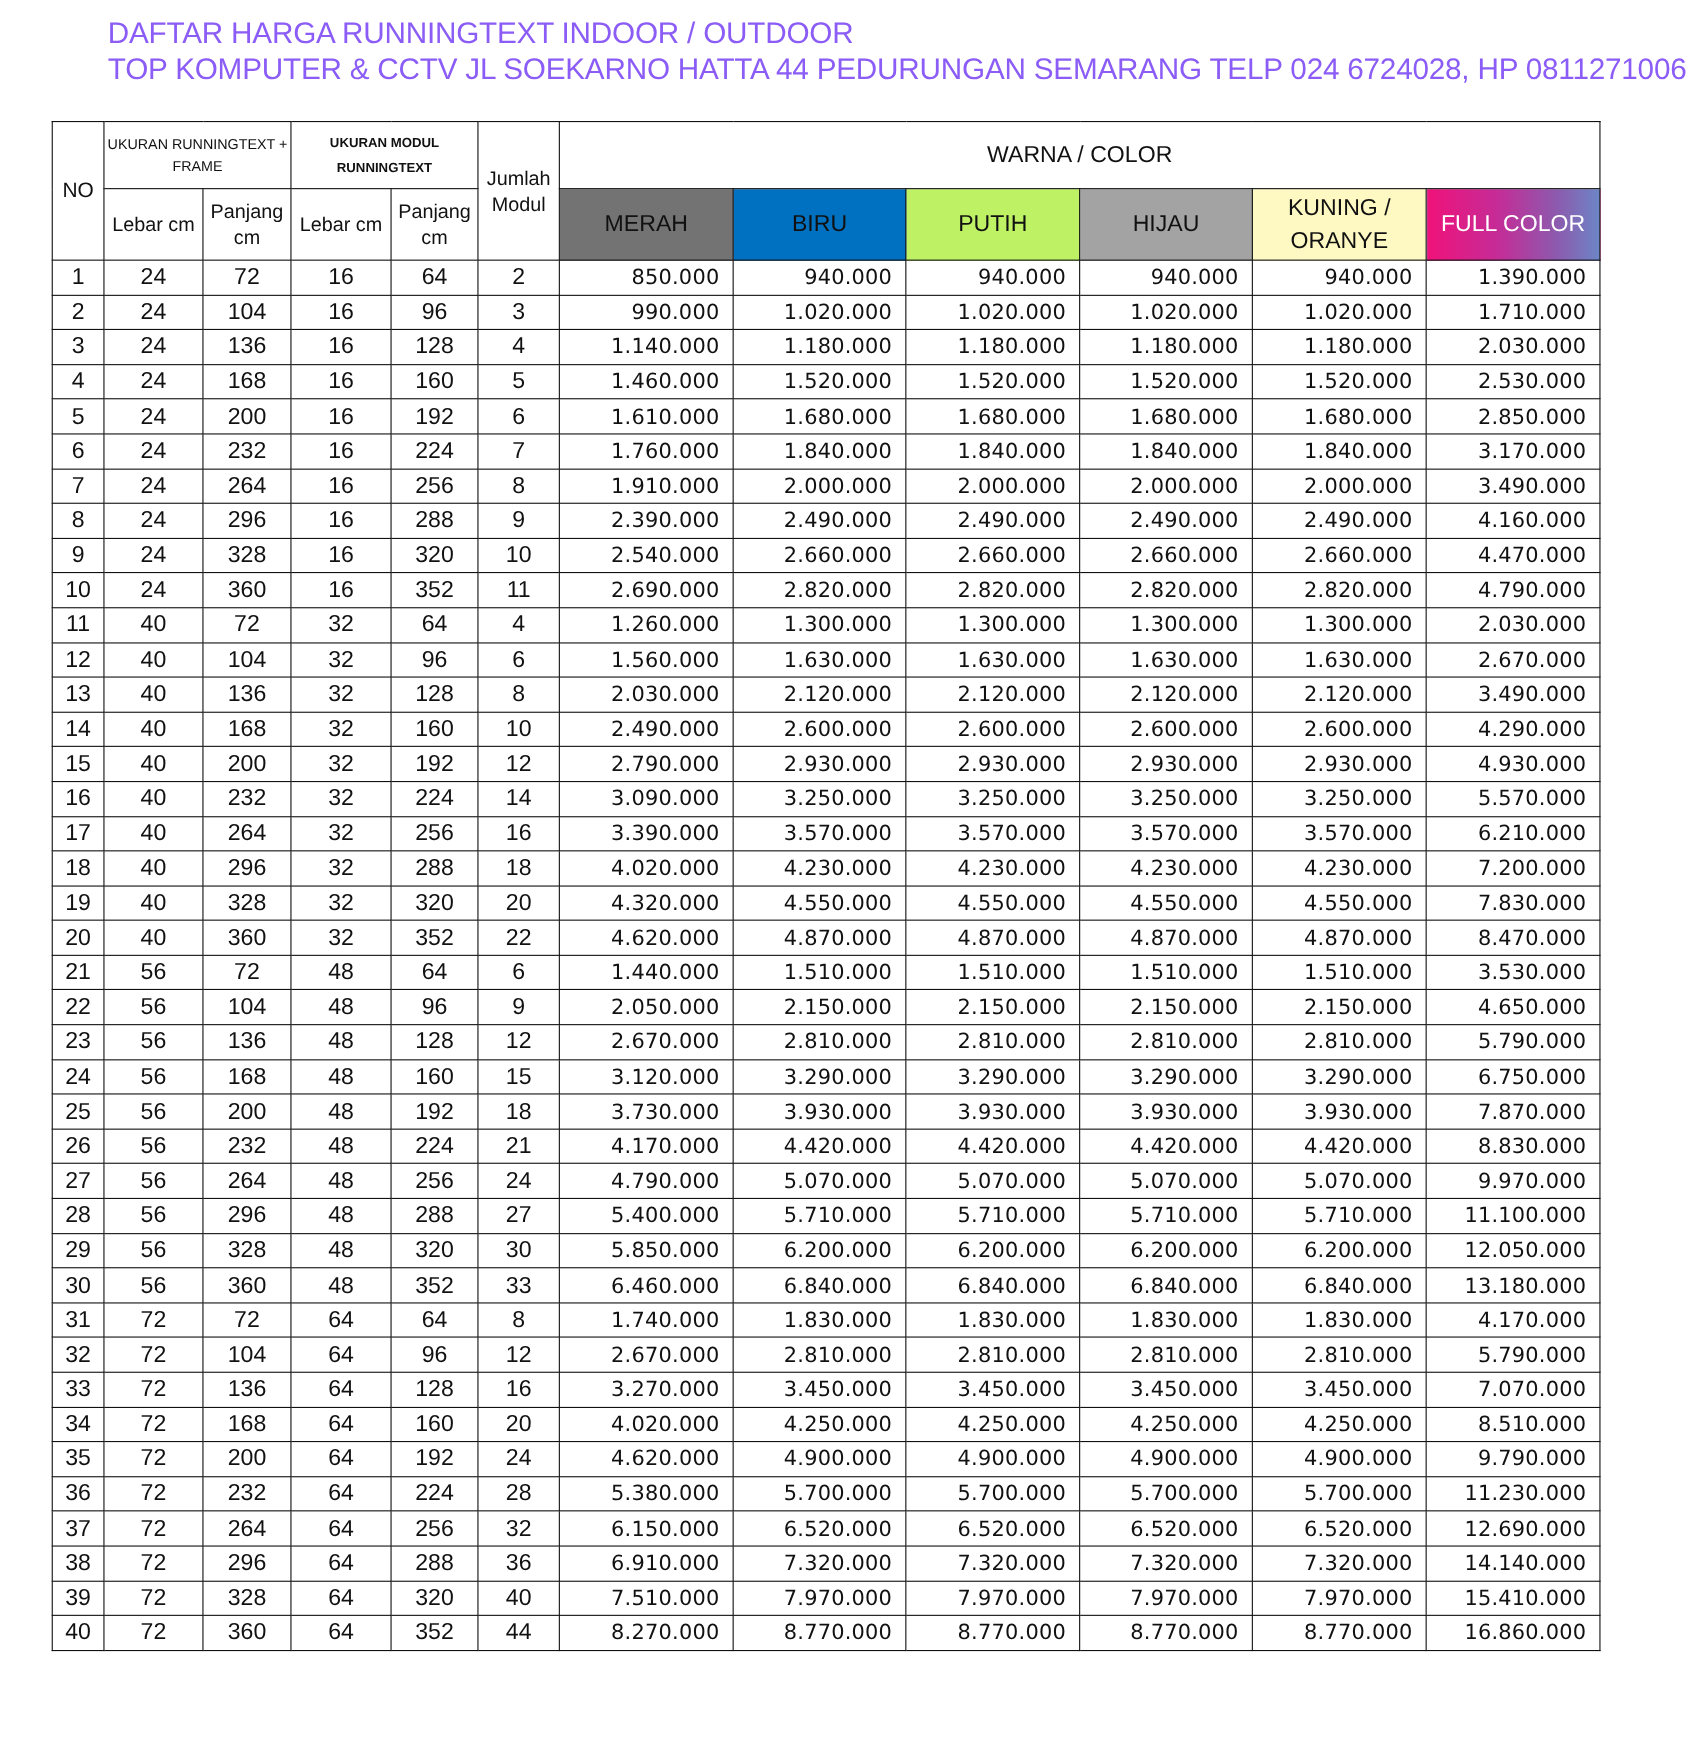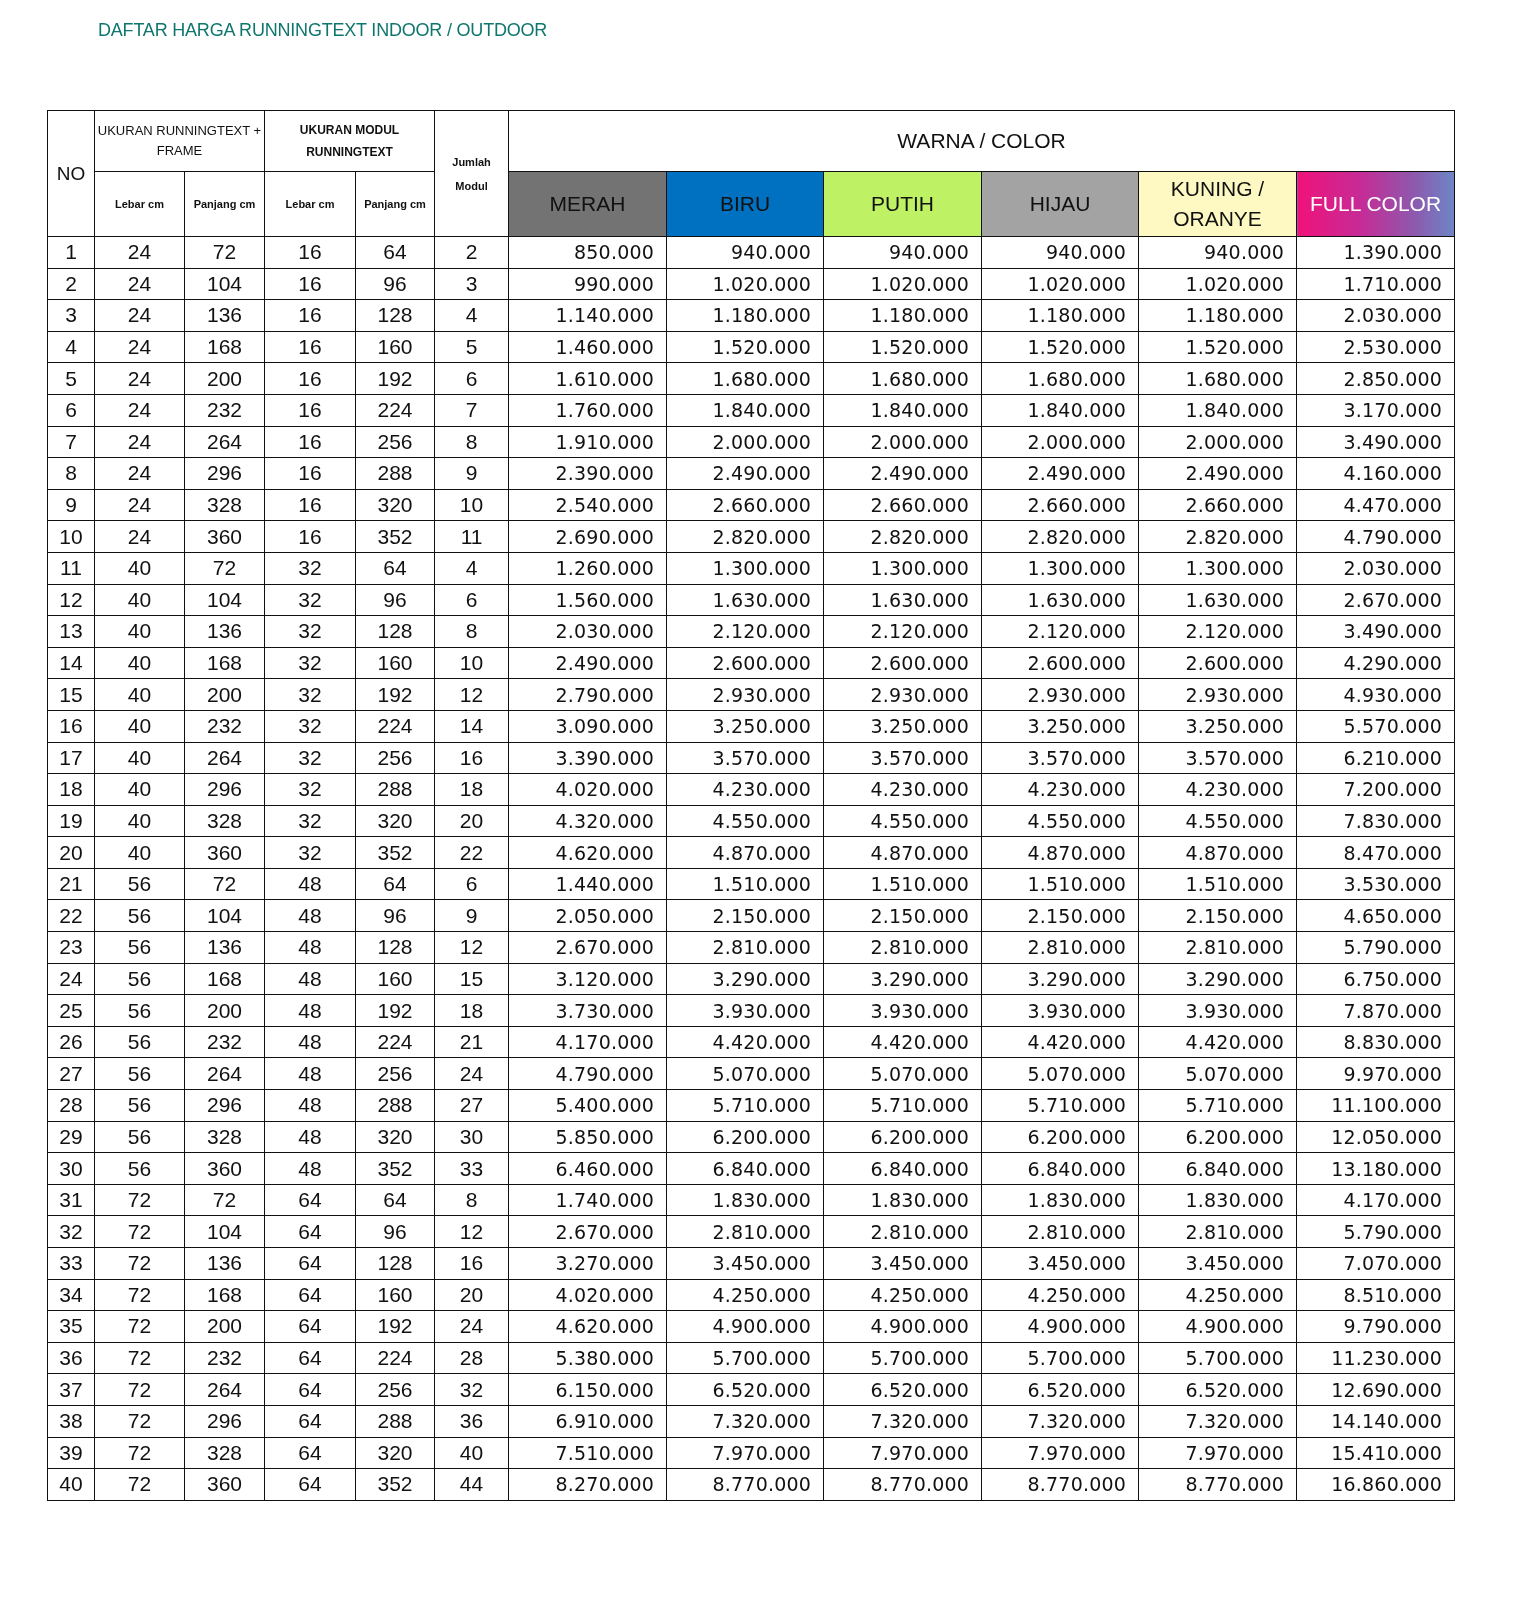--- a/index.html
+++ b/index.html
@@ -1,44 +1,45 @@
 <!DOCTYPE html>
 <html><head>
 <meta charset="utf-8">
 <style>
   html, body { margin: 0; padding: 0; background: #ffffff; }
   body { width: 1537px; height: 1600px; position: relative; font-family: "Liberation Sans", "DejaVu Sans", sans-serif; color: #111; overflow: hidden; }
   .title-block { position: absolute; left: 98px; top: 14px; }
-  .title-line { font-size: 18px; line-height: 33px; letter-spacing: -0.2px; white-space: nowrap; color: #0f766e; }
+  .title-line { font-size: 27px; line-height: 33px; letter-spacing: -0.2px; white-space: nowrap; color: #8b5cf6; }
   table.price { position: absolute; left: 47px; top: 110px; border-collapse: collapse; table-layout: fixed; width: 1407px; }
   table.price td, table.price th { border: 1.6px solid #111; padding: 0; }
   th { font-weight: normal; }
   .h-top th { height: 60px; }
   .h-sub th { height: 64px; }
   .h-small { font-size: 13px; line-height: 20px; }
   .h-mid { font-size: 12px; font-weight: bold; line-height: 22px; }
   .h-warna { font-size: 21px; }
   .h-no { font-size: 19px; }
-  .h-jumlah { font-size: 11px; font-weight: bold; line-height: 24px; }
+  .h-jumlah { font-size: 18px; font-weight: normal; line-height: 24px; }
   .h-color { font-size: 21px; line-height: 30px; }
   .c-merah { background: #737373; }
   .c-biru { background: #0070c0; }
   .c-putih { background: #bef264; }
   .c-hijau { background: #a3a3a3; }
   .c-kuning { background: #fef9c3; }
   .c-full { background: linear-gradient(90deg, #f0127a 0%, #c62b96 40%, #8c5aae 75%, #6c86c6 100%); color: #ffffff; }
   tbody td { height: 30.6px; font-size: 21px; text-align: center; line-height: 30px; }
   tbody td.num { text-align: right; padding-right: 12px; font-family: "DejaVu Sans", sans-serif; font-size: 19px; letter-spacing: 0.2px; }
   tbody td.dim { font-family: "Liberation Sans", sans-serif; }
 </style>
 </head>
 <body>
 
 <div class="title-block">
   <div class="title-line">DAFTAR HARGA RUNNINGTEXT INDOOR / OUTDOOR</div>
+  <div class="title-line">TOP KOMPUTER &amp; CCTV JL SOEKARNO HATTA 44 PEDURUNGAN SEMARANG TELP 024 6724028, HP 0811271006</div>
 </div>
 
 <table class="price">
   <colgroup>
     <col style="width:47px">
     <col style="width:90px">
     <col style="width:80px">
     <col style="width:91px">
     <col style="width:79px">
     <col style="width:74px">

